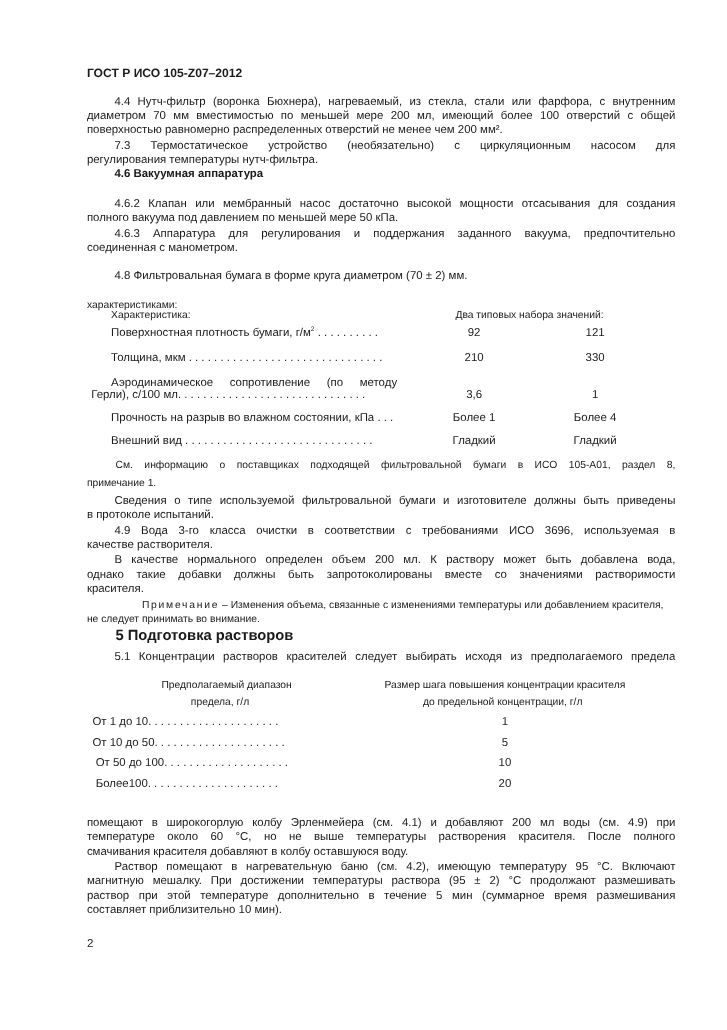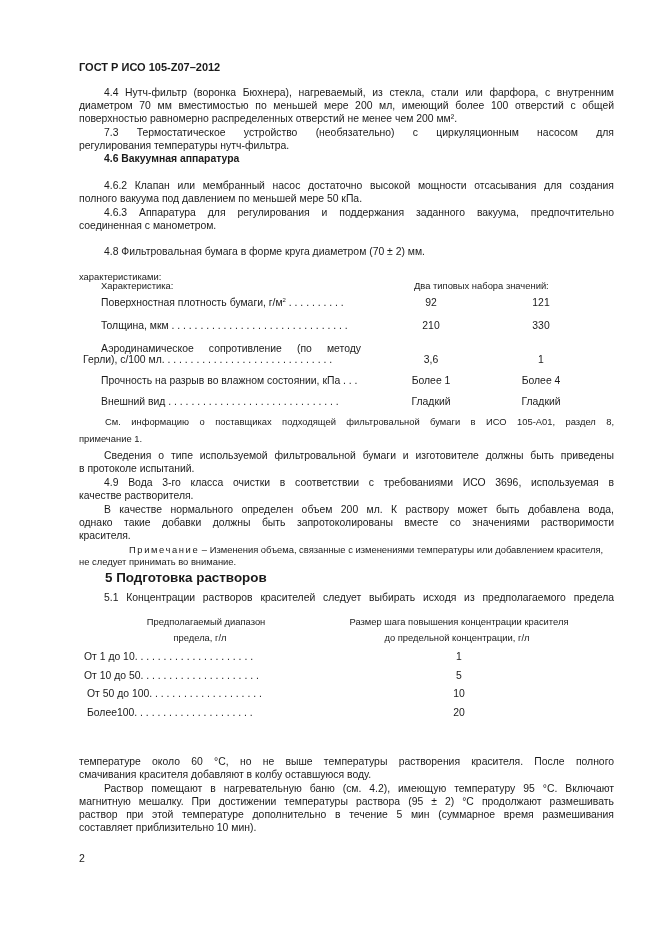--- a/index.html
+++ b/index.html
@@ -98,20 +98,21 @@
 
   <div class="cell" style="left:84px; top:670px">От 10 до 50. . . . . . . . . . . . . . . . . . . . .</div>
   <div class="cell c" style="left:459px; top:670px">5</div>
 
   <div class="cell" style="left:87px; top:688px">От 50 до 100. . . . . . . . . . . . . . . . . . . .</div>
   <div class="cell c" style="left:459px; top:688px">10</div>
 
   <div class="cell" style="left:87px; top:707px">Более100. . . . . . . . . . . . . . . . . . . . .</div>
   <div class="cell c" style="left:459px; top:707px">20</div>
 
+  <div class="ln j" style="top:742px">помещают в широкогорлую колбу Эрленмейера (см. 4.1) и добавляют 200 мл воды (см. 4.9) при</div>
   <div class="ln j" style="top:755px">температуре  около  60 °С,  но  не  выше  температуры  растворения  красителя.  После  полного</div>
   <div class="ln" style="top:768px">смачивания красителя добавляют в колбу оставшуюся воду.</div>
 
   <div class="ln j ind" style="top:782px">Раствор помещают в нагревательную баню (см. 4.2), имеющую температуру 95 °С. Включают</div>
   <div class="ln j" style="top:795px">магнитную мешалку. При достижении температуры раствора (95 ± 2) °С продолжают размешивать</div>
   <div class="ln j" style="top:808px">раствор при этой температуре дополнительно в течение 5 мин (суммарное время размешивания</div>
   <div class="ln" style="top:821px">составляет приблизительно 10 мин).</div>
 
   <div class="pgnum">2</div>
 </div>

